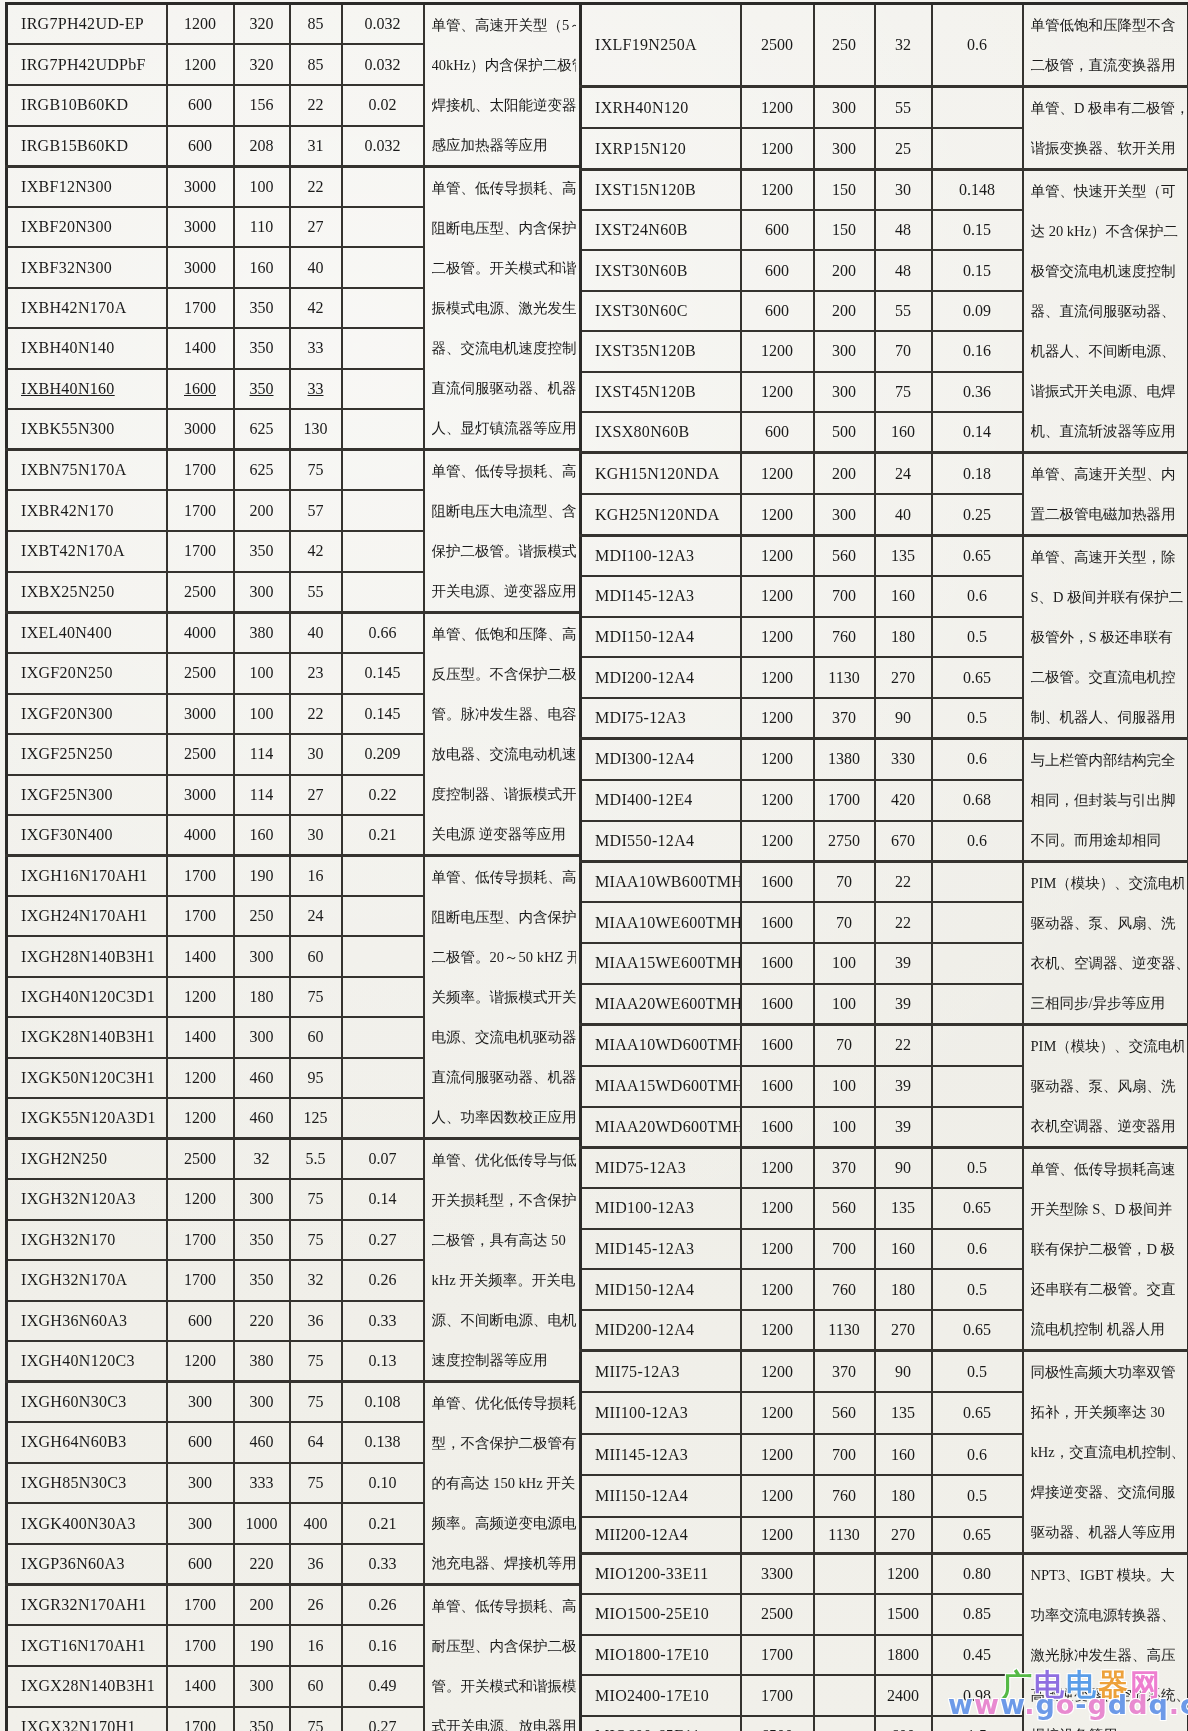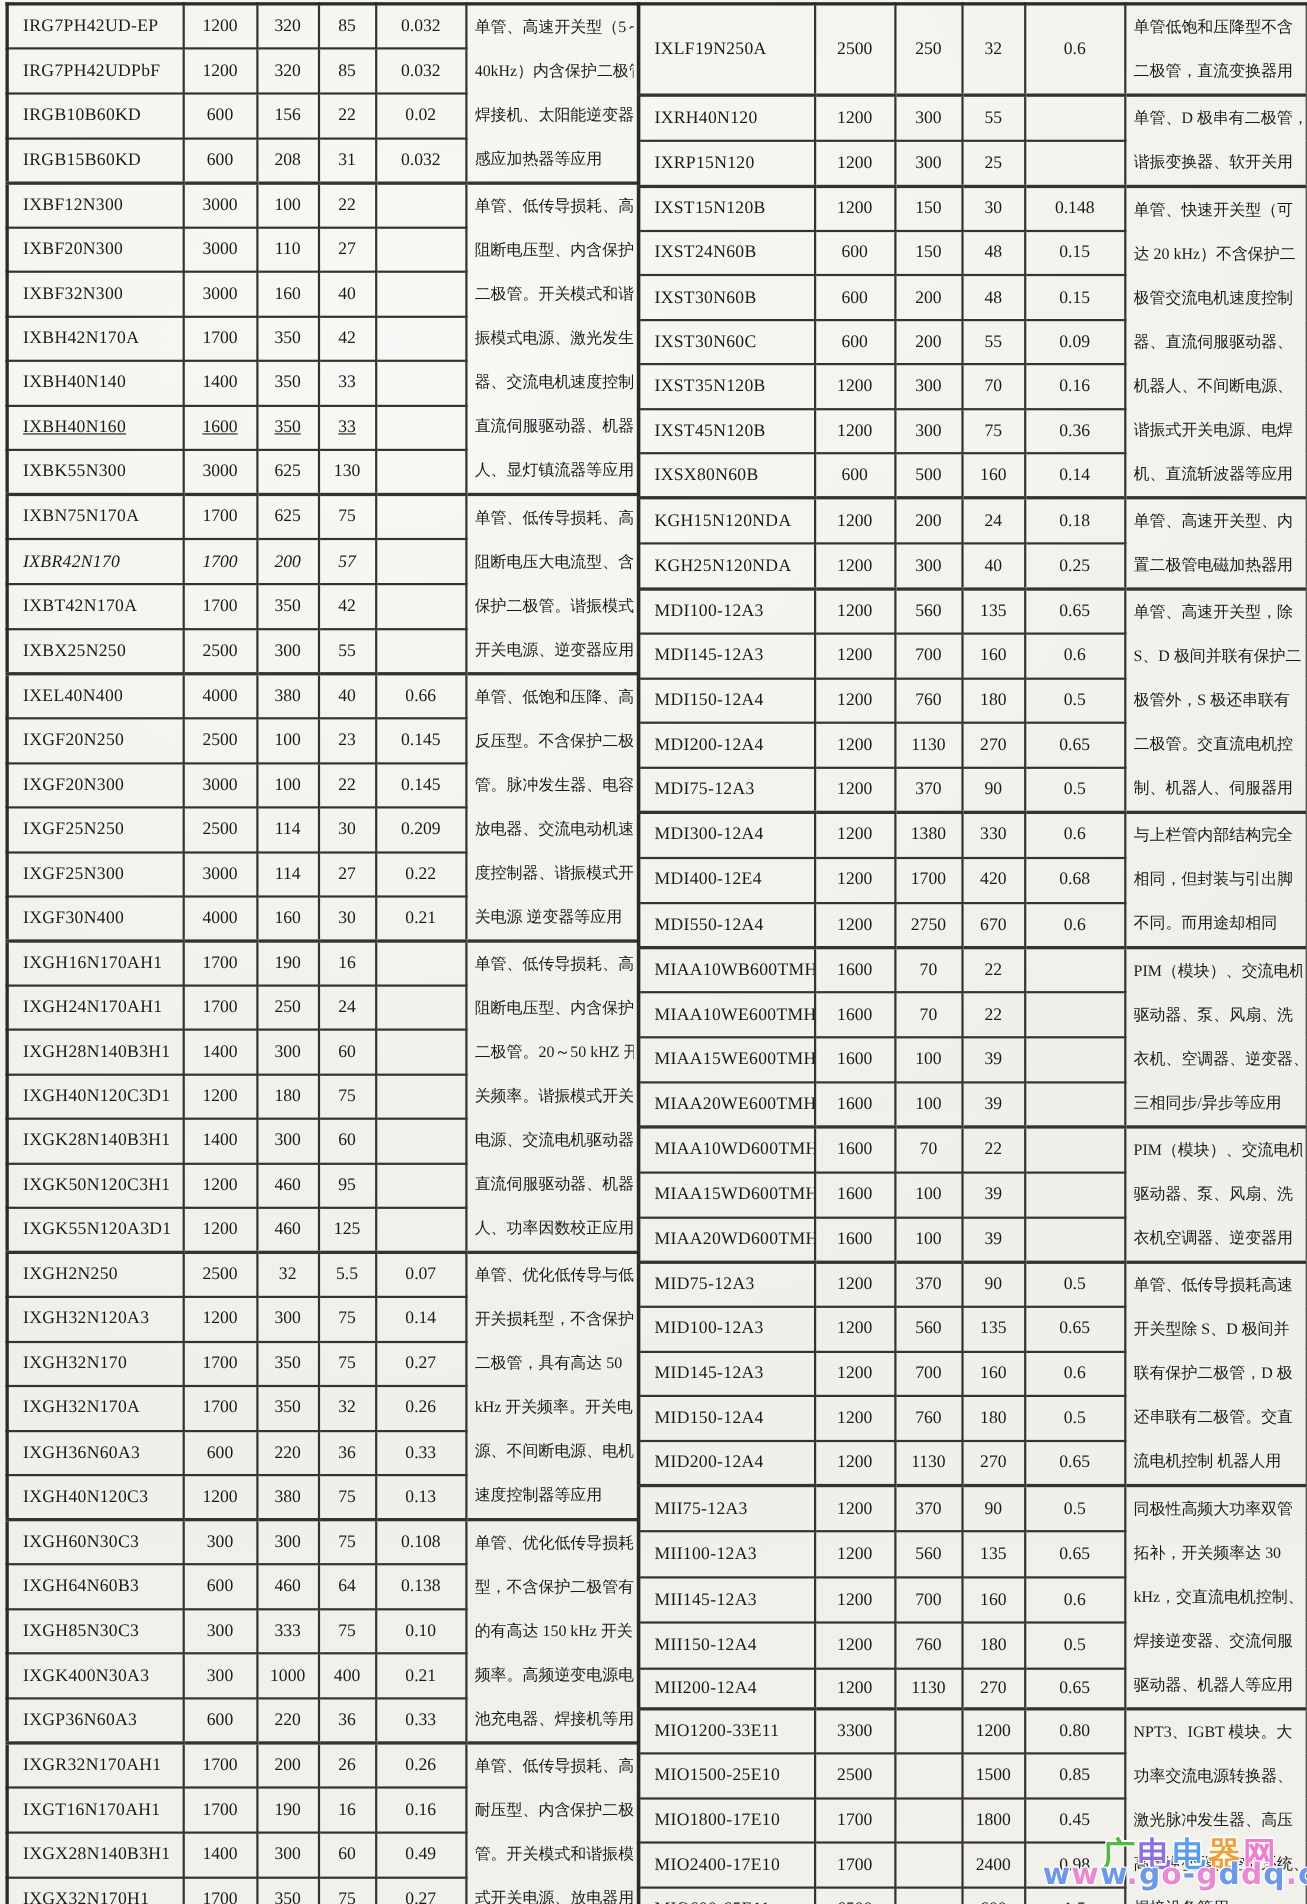--- a/index.html
+++ b/index.html
@@ -194,21 +194,21 @@
         <td class="num blk">625</td>
         <td class="num blk">75</td>
         <td class="num blk"></td>
         <td class="desc blk" rowspan="4">
           <div class="dline">单管、低传导损耗、高</div>
           <div class="dline">阻断电压大电流型、含</div>
           <div class="dline">保护二极管。谐振模式</div>
           <div class="dline">开关电源、逆变器应用</div>
         </td>
       </tr>
-      <tr style="height: 40px; font-style: italic;">
+      <tr style="height: 40px;">
         <td class="model">IXBR42N170</td>
         <td class="num">1700</td>
         <td class="num">200</td>
         <td class="num">57</td>
         <td class="num"></td>
       </tr>
       <tr style="height: 40px;">
         <td class="model">IXBT42N170A</td>
         <td class="num">1700</td>
         <td class="num">350</td>

